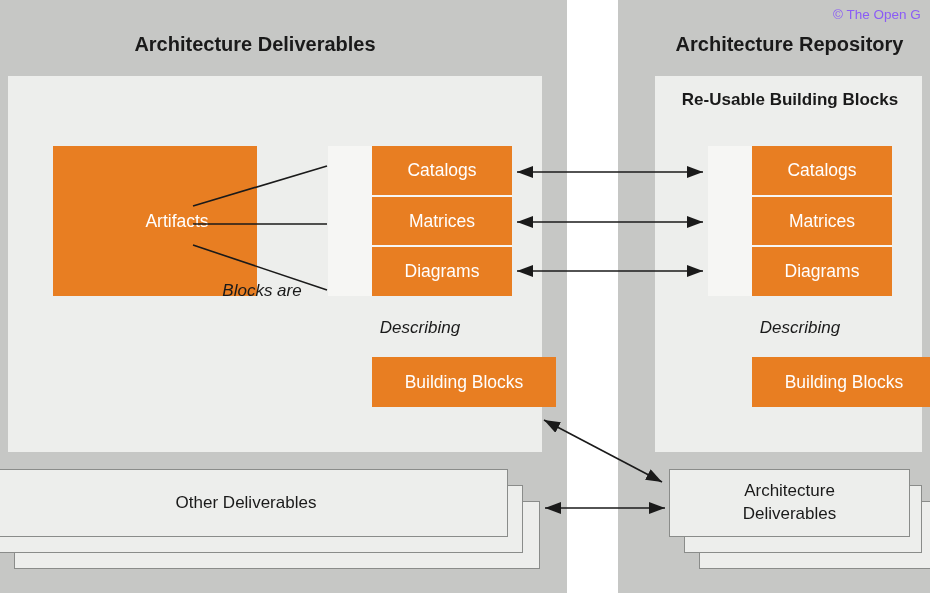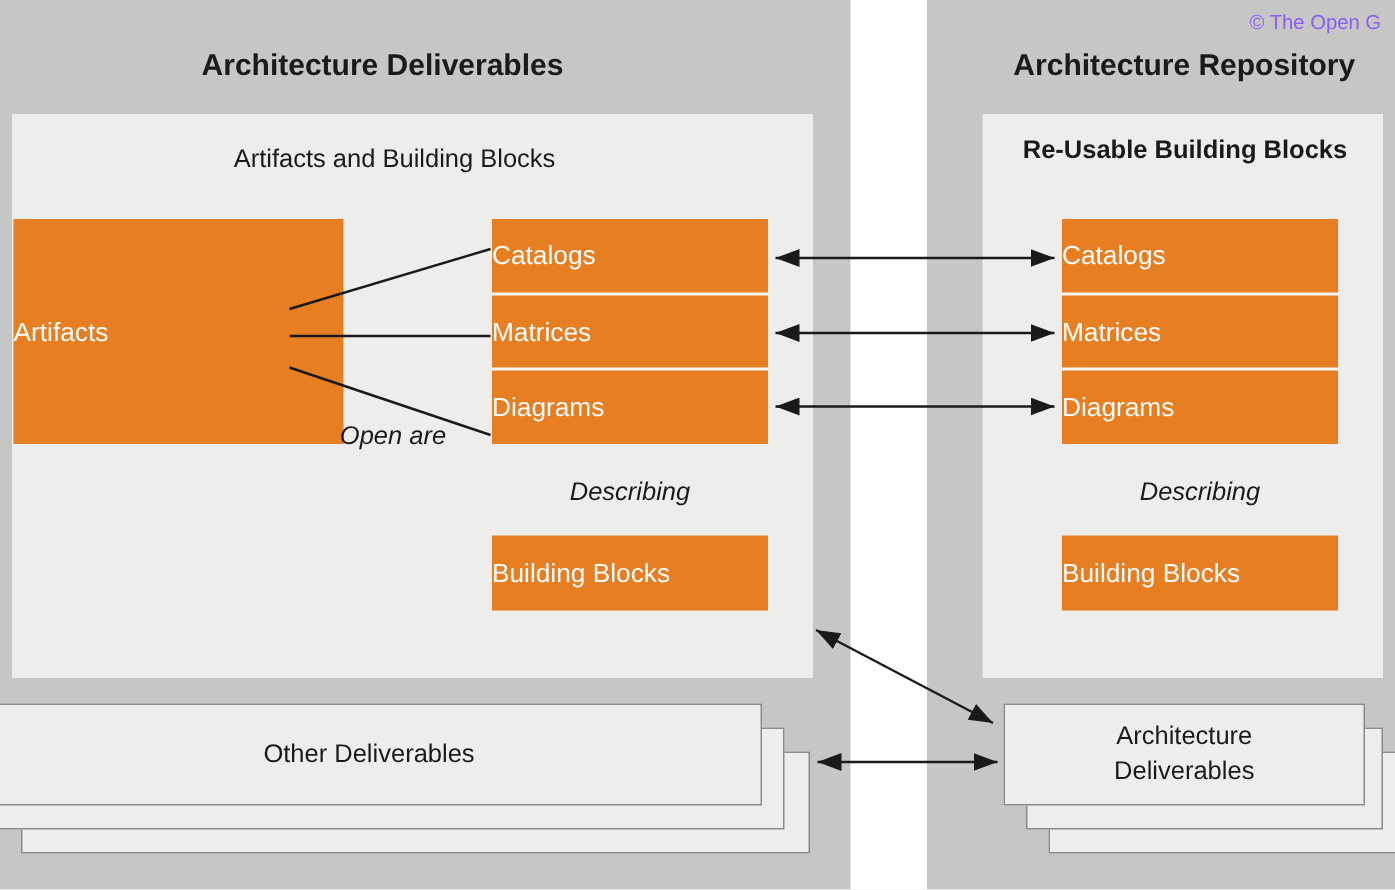--- a/index.html
+++ b/index.html
@@ -13,21 +13,21 @@
   .panel-title{
     position:absolute;font-size:20px;font-weight:bold;text-align:center;
     color:#1a1a1a;white-space:nowrap;
   }
   .inner-panel{position:absolute;background:#edeeec;}
   #left-inner{left:8px;top:76px;width:534px;height:376px;}
   #right-inner{left:655px;top:76px;width:267px;height:376px;}
   .inner-title{position:absolute;font-size:17px;text-align:center;line-height:24px;}
   .obox{
     position:absolute;background:#e87e22;color:#ffffff;font-size:17.5px;
-    display:flex;align-items:center;text-align:center;
+    display:flex;align-items:center;justify-content:center;text-align:center;margin-left:44px;
   }
   .stack{
     position:absolute;width:184px;height:150px;background:#f6f6f4;
     display:flex;flex-direction:column;gap:2px;
   }
   .stack .obox{position:static;flex:1;}
   #left-stack{left:328px;top:146px;}
   #right-stack{left:708px;top:146px;}
   .italic-label{
     position:absolute;font-size:17px;font-style:italic;text-align:center;white-space:nowrap;
@@ -54,24 +54,23 @@
   <div class="panel" id="right-panel"></div>
 
   <div class="panel-title" style="left:0;width:510px;top:33px;">Architecture Deliverables</div>
   <div class="panel-title" style="left:618px;width:343px;top:33px;">Architecture Repository</div>
 
   <div id="copyright">© The Open G</div>
 
   <div class="inner-panel" id="left-inner"></div>
   <div class="inner-panel" id="right-inner"></div>
 
-  <div class="inner-title" style="left:8px;width:510px;top:94px;">Artifacts and Building Blocks</div>
   <div class="inner-title" style="left:680px;width:220px;top:88px;font-weight:bold;">Re-Usable Building Blocks</div>
 
-  <div class="obox" style="left:9px;top:146px;width:220px;height:150px;">
+  <div class="obox" style="left:9px;top:146px;width:160px;height:150px;padding-left:44px;">
     <span>Artifacts</span>
   </div>
 
   <div class="stack" id="left-stack">
     <div class="obox">
       <span>Catalogs</span>
     </div>
     <div class="obox">
       <span>Matrices</span>
     </div>
@@ -85,21 +84,21 @@
       <span>Catalogs</span>
     </div>
     <div class="obox">
       <span>Matrices</span>
     </div>
     <div class="obox">
       <span>Diagrams</span>
     </div>
   </div>
 
-  <div class="italic-label" style="left:192px;width:140px;top:281px;">Open are</div>
+  <div class="italic-label" style="left:192px;width:140px;top:281px;">Blocks are</div>
   <div class="italic-label" style="left:330px;width:180px;top:318px;">Describing</div>
   <div class="italic-label" style="left:710px;width:180px;top:318px;">Describing</div>
 
   <div class="obox" style="left:328px;top:357px;width:184px;height:50px;">
     <span>Building Blocks</span>
   </div>
   <div class="obox" style="left:708px;top:357px;width:184px;height:50px;">
     <span>Building Blocks</span>
   </div>
 

